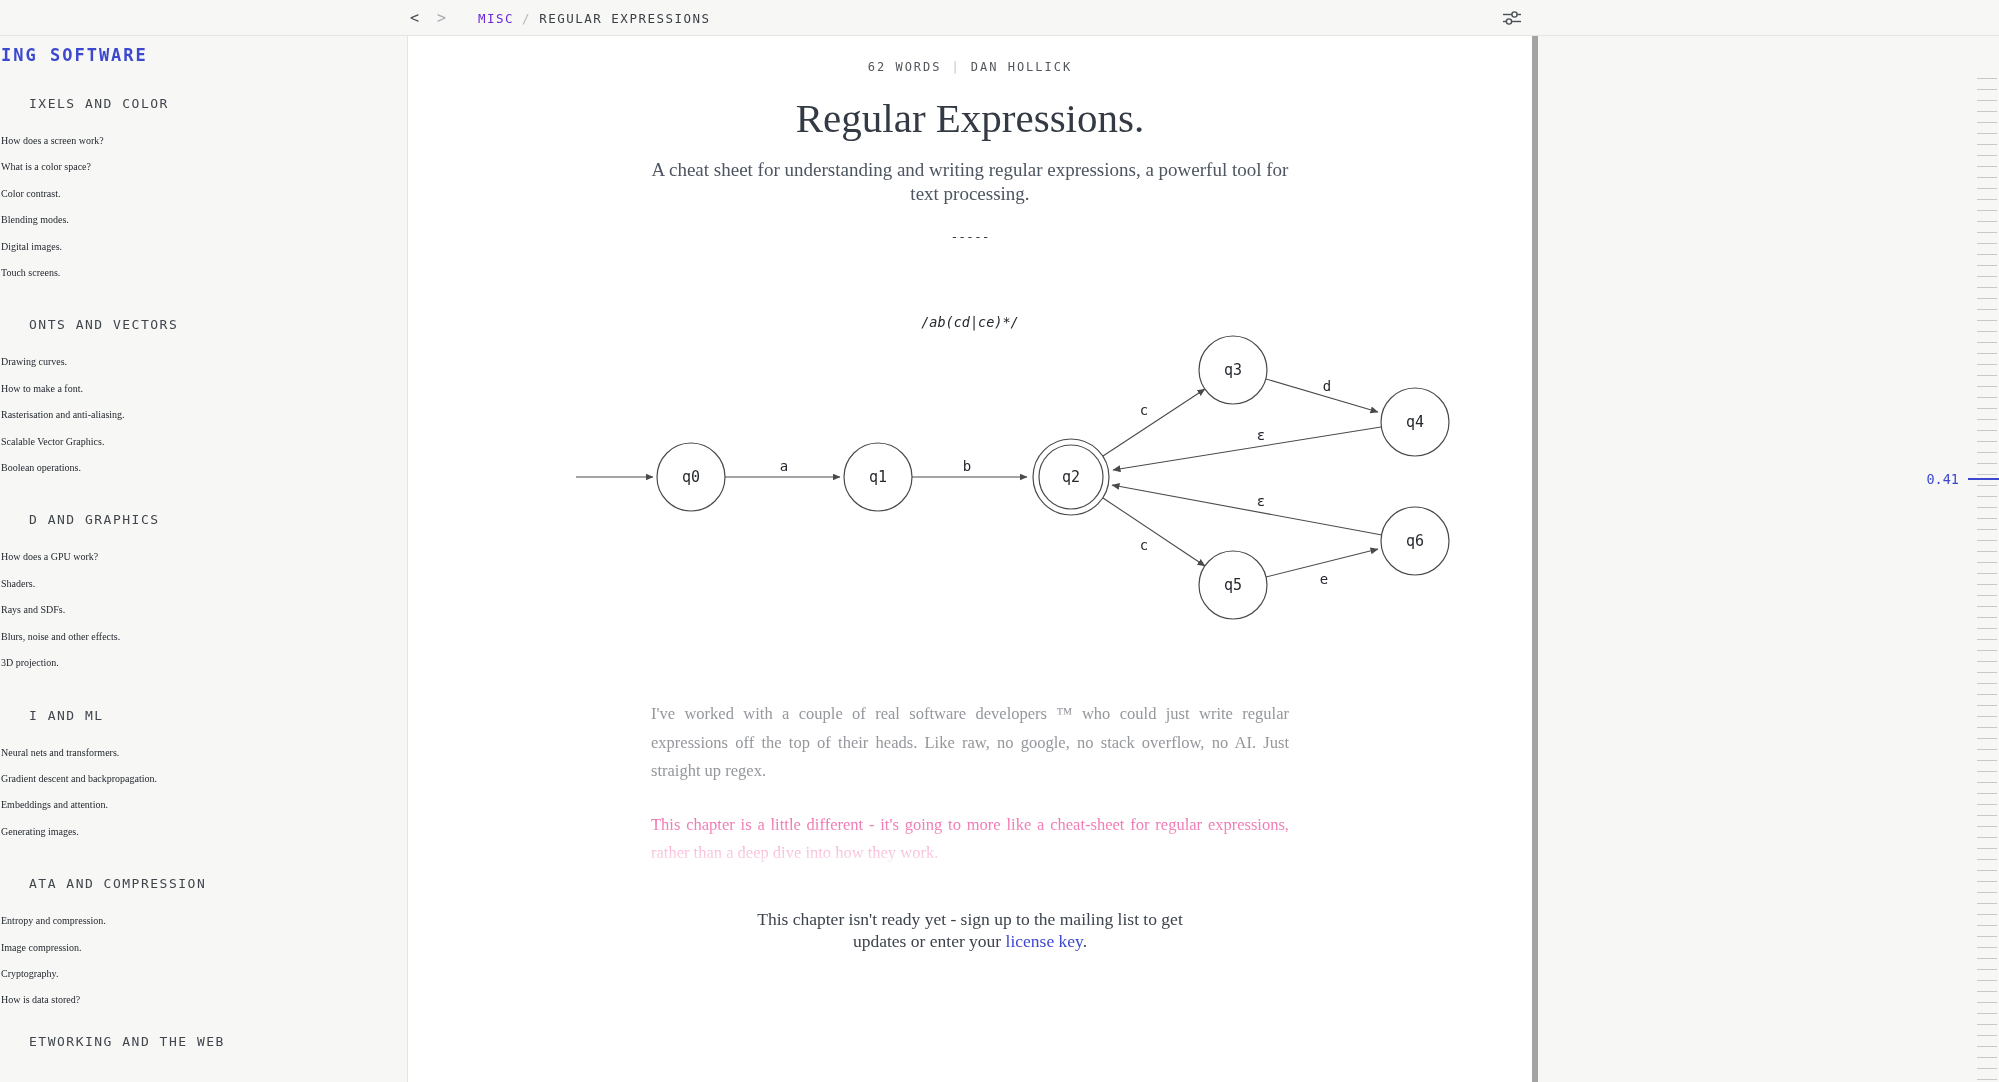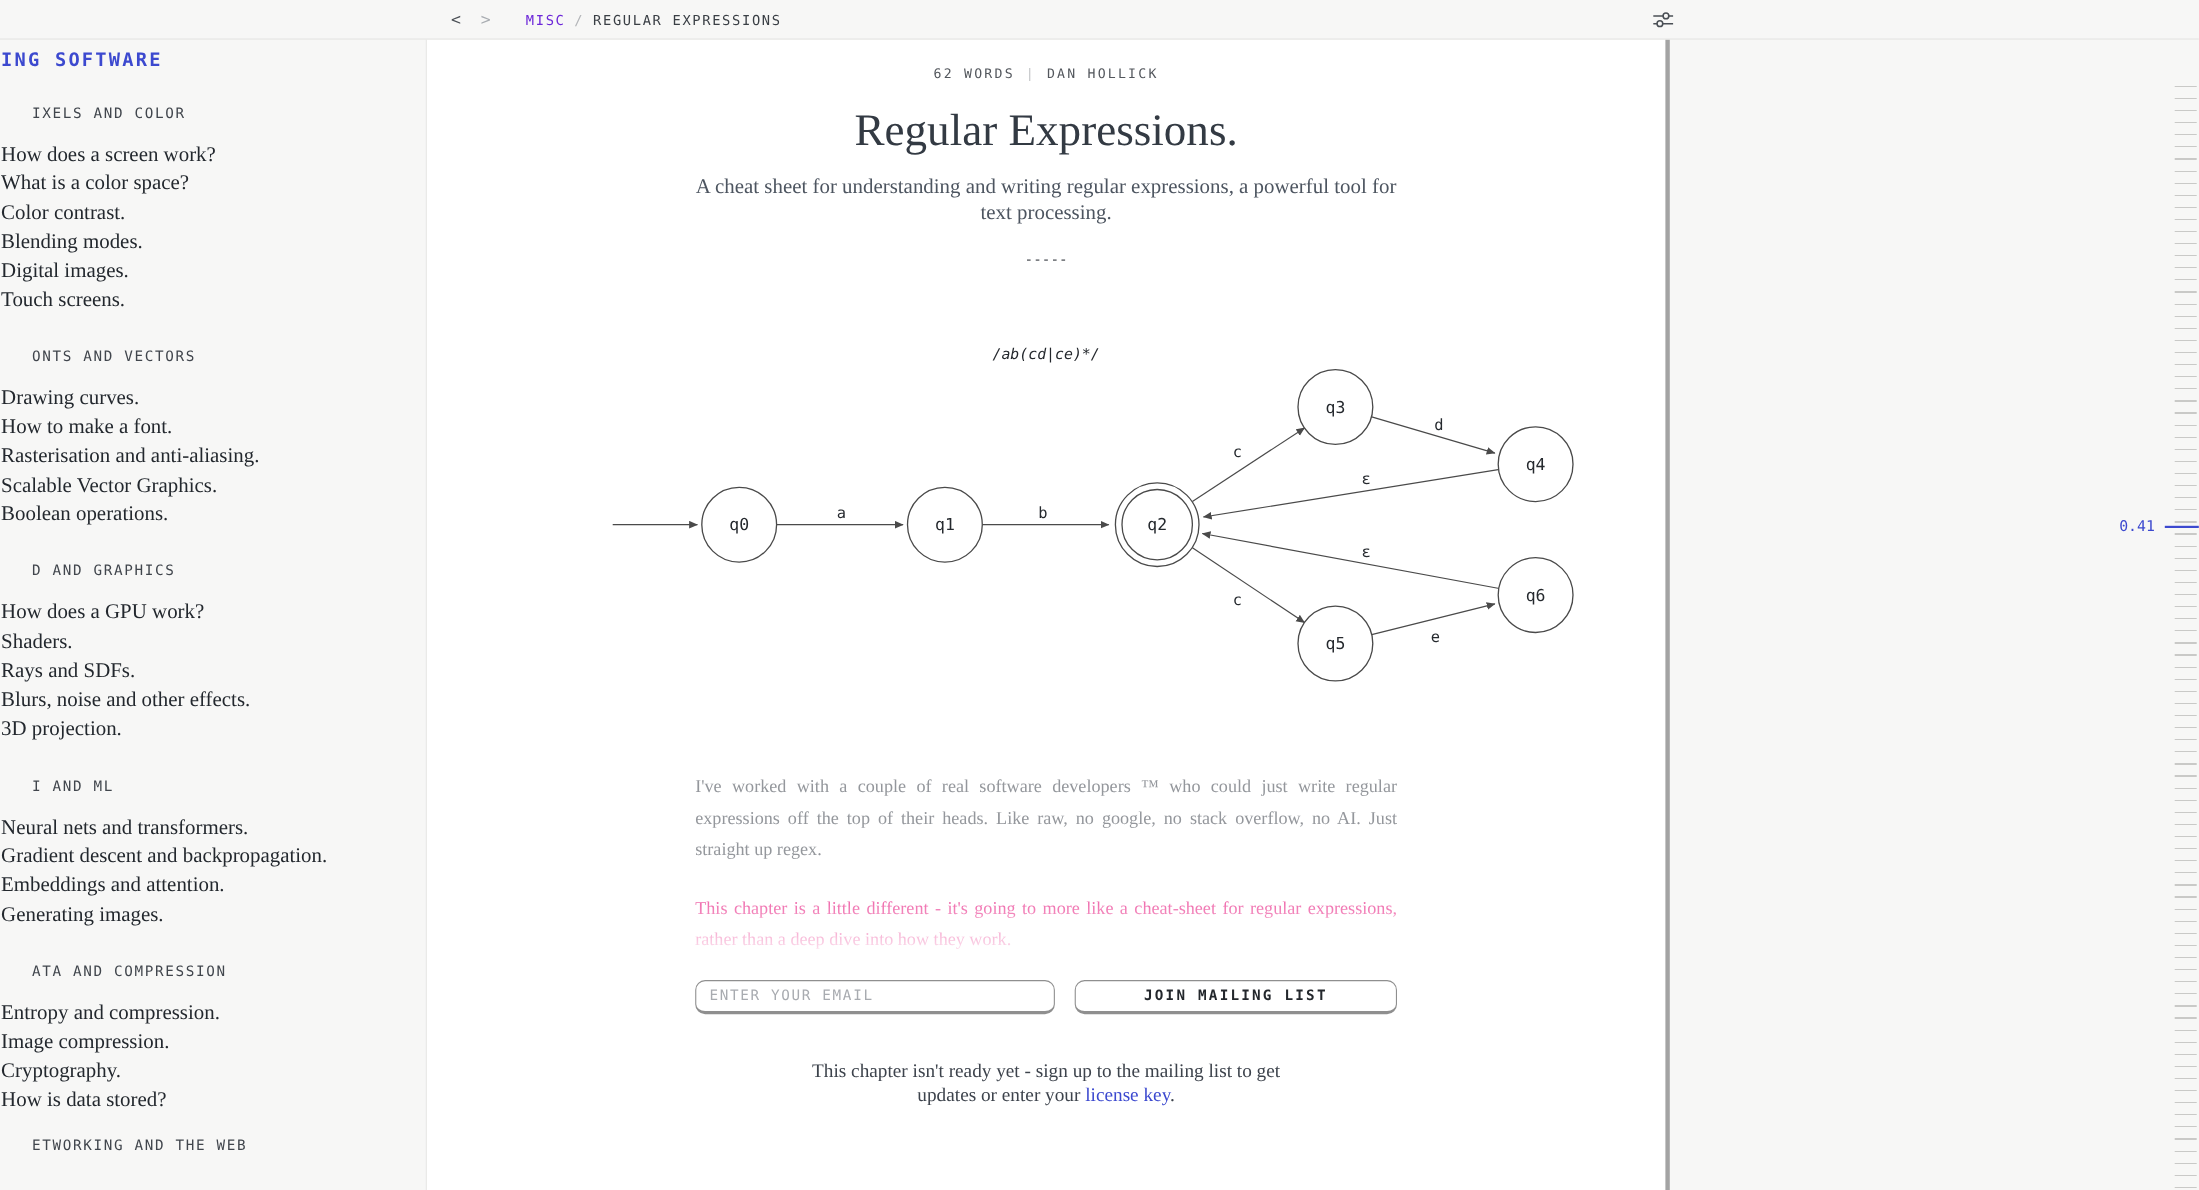--- a/index.html
+++ b/index.html
@@ -39,27 +39,27 @@
     font-family:"DejaVu Sans Mono", monospace; font-weight:bold;
     font-size:17px; letter-spacing:2px; color:#3c49cf; line-height:20px;
   }
   .side-section-title {
     margin:31px 0 16px 0;
     font-family:"DejaVu Sans Mono", monospace; font-size:13px; letter-spacing:1.5px;
     color:#41464d; line-height:16px;padding-left:28px;
   }
   .side-section:last-child .side-section-title { margin-top:20px; }
   .side-item {
-    font-size:19px; color:#23282e; line-height:26.4px; cursor:pointer;
+    font-size:10px; color:#23282e; line-height:26.4px; cursor:pointer;
   }
 
   
   .content {
-    position:absolute; left:387px; top:36px; width:1131px; height:1046px;
-    background:#ffffff; border-left:1px solid #e5e5e3; border-right:4px solid #a3a3a3;
+    position:absolute; left:407px; top:36px; width:1131px; height:1046px;
+    background:#ffffff; border-left:1px solid #e5e5e3; border-right:6px solid #a3a3a3;
     text-align:center;
   }
   .article-meta {
     margin-top:24px; display:flex; justify-content:center; align-items:center; gap:10px;
     font-family:"DejaVu Sans Mono", monospace; font-size:12px; letter-spacing:2px; color:#53575d;
   }
   .meta-sep { color:#c3c5c8; }
   .article-title {
     margin-top:16px; font-size:41px; line-height:56px; font-weight:normal; color:#333a43;
   }
@@ -244,24 +244,20 @@
         <circle cx="676" cy="253" r="34" fill="#ffffff" stroke="#4a4a4a" stroke-width="1.2"></circle>
         <text x="676" y="258" text-anchor="middle" font-size="15">q5</text>
         <circle cx="858" cy="209" r="34" fill="#ffffff" stroke="#4a4a4a" stroke-width="1.2"></circle>
         <text x="858" y="214" text-anchor="middle" font-size="15">q6</text>
       </g>
   </svg>
 
   <p class="article-para">I've worked with a couple of real software developers ™ who could just write regular expressions off the top of their heads. Like raw, no google, no stack overflow, no AI. Just straight up regex.</p>
   <p class="article-para faded">This chapter is a little different - it's going to more like a cheat-sheet for regular expressions, rather than a deep dive into how they work.</p>
 
-  <div class="mail-form">
-    <input class="email-input" type="text" placeholder="ENTER YOUR EMAIL" style="">
-    <button class="join-btn">JOIN MAILING LIST</button>
-  </div>
 
   <p class="chapter-note"><span>This chapter isn't ready yet - sign up to the mailing list to get updates or enter your </span><a class="license-link">license key</a><span>.</span></p>
 </main>
 
 <div class="ruler"></div>
 <div class="progress-indicator">
   <span>0.41</span>
   <span class="progress-line"></span>
 </div>
 

